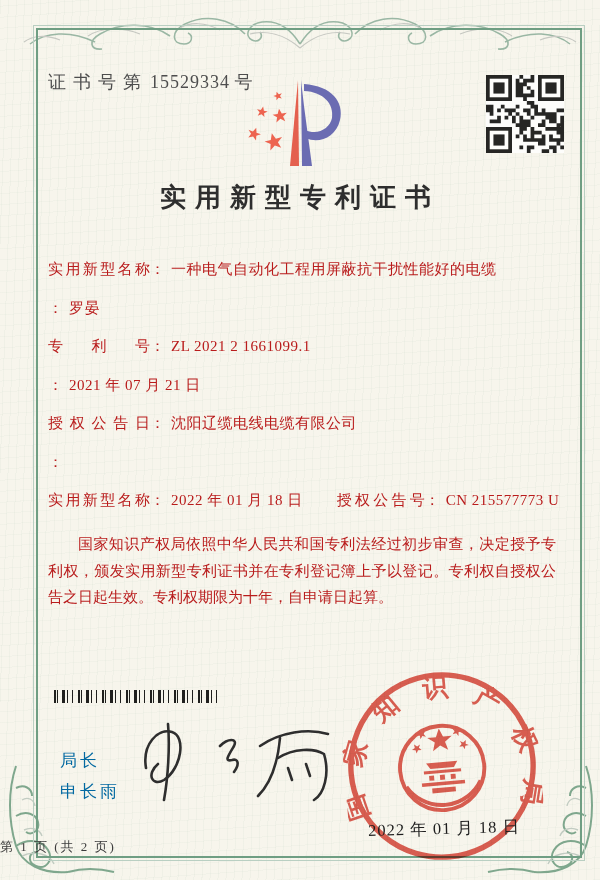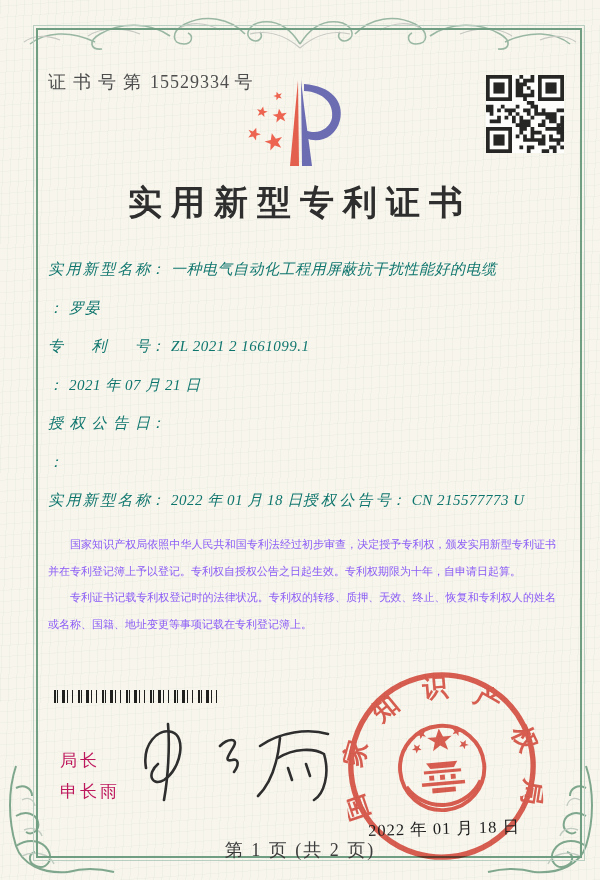--- a/index.html
+++ b/index.html
@@ -28,55 +28,55 @@
 
   .cert-no{position:absolute;left:48px;top:70px;font-size:18px;color:#4d4d4d;}
   .cert-no .sp{letter-spacing:7px;}
   .cert-no .num{letter-spacing:1px;margin-left:2px;}
 
   .logo{position:absolute;left:240px;top:76px;width:120px;height:94px;}
   .qr{position:absolute;left:486px;top:75px;width:78px;height:78px;background:#fdfdfb;}
 
   .title{
     position:absolute;left:0;top:180px;width:100%;text-align:center;
-    font-size:34px;font-weight:bold;letter-spacing:9px;color:#2e2e2e;
-  }
-
-  .fields{position:absolute;left:48px;top:258px;right:15px;font-size:15px;color:#0f766e;font-style:italic;}
+    font-size:26px;font-weight:bold;letter-spacing:9px;color:#2e2e2e;
+  }
+
+  .fields{position:absolute;left:48px;top:258px;right:15px;font-size:15px;color:#b91c1c;}
   .frow{margin-bottom:16.5px;line-height:22px;display:flex;align-items:baseline;}
   .flabel{display:inline-block;width:102px;text-align:justify;text-align-last:justify;flex:none;}
   .fcolon{flex:none;margin-right:6px;}
   .fvalue{letter-spacing:0.5px;}
-  .pair2{display:flex;align-items:baseline;justify-content:center;}
+  .pair2{margin-left:34px;display:flex;align-items:baseline;justify-content:center;}
   .pair2 .flabel{width:88px;}
 
   .body-text{
     position:absolute;left:48px;top:531px;right:44px;
-    font-size:11px;line-height:26.5px;text-align:justify;color:#8b5cf6;
+    font-size:15px;line-height:26.5px;text-align:justify;color:#b91c1c;
   }
   .body-text p{margin:0;text-indent:2em;}
 
   .barcode{
     position:absolute;left:54px;top:690px;width:168px;height:13px;
     background:repeating-linear-gradient(90deg,
       #20201e 0 2px,transparent 2px 3px,#20201e 3px 4px,transparent 4px 8px,
       #20201e 8px 11px,transparent 11px 13px,#20201e 13px 14px,transparent 14px 18px,
       #20201e 18px 19px,transparent 19px 24px);
   }
 
-  .sig-block{position:absolute;left:60px;top:745px;font-size:17px;color:#be185d;letter-spacing:3px;line-height:31px;}
+  .sig-block{position:absolute;left:60px;top:745px;font-size:17px;color:#0369a1;letter-spacing:3px;line-height:31px;}
   .signature{position:absolute;left:128px;top:716px;width:210px;height:95px;}
 
   .seal{position:absolute;left:344px;top:668px;width:196px;height:196px;transform:rotate(-5deg);opacity:0.92;mix-blend-mode:multiply;}
   .seal-date{
     position:absolute;left:368px;top:818px;font-size:16.5px;color:#1d1d1d;
     letter-spacing:1px;transform:rotate(-1.5deg);white-space:nowrap;
   }
 
-  .footer{position:absolute;left:0;top:838px;width:100%;text-align:center;font-size:18px;color:#3c3c3c;letter-spacing:2px;}
+  .footer{position:absolute;left:0;top:838px;width:100%;text-align:left;font-size:13px;color:#3c3c3c;letter-spacing:2px;}
 </style>
 </head>
 <body>
 
 <div class="texture"></div>
 
 <svg class="ornament top" viewBox="0 0 600 58">
   <g fill="none" stroke="#9ab7a4" stroke-width="1.6">
     <path d="M300,44 C290,28 278,20 262,22 C248,24 244,36 252,40 C258,43 264,38 260,32"></path>
     <path d="M300,44 C310,28 322,20 338,22 C352,24 356,36 348,40 C342,43 336,38 340,32"></path>
@@ -177,39 +177,39 @@
       <span class="fcolon">：</span>
     <span class="fvalue">ZL 2021 2 1661099.1</span>
   </div>
   <div class="frow">
       <span class="fcolon">：</span>
     <span class="fvalue">2021 年 07 月 21 日</span>
   </div>
   <div class="frow">
     <span class="flabel">授权公告日</span>
       <span class="fcolon">：</span>
+    <span class="fvalue">沈阳辽缆电线电缆有限公司</span>
   </div>
   <div class="frow">
       <span class="fcolon">：</span>
   </div>
   <div class="frow">
     <span class="flabel">实用新型名称</span>
       <span class="fcolon">：</span>
     <span class="fvalue">2022 年 01 月 18 日</span>
     <span class="pair2">
       <span class="flabel">授权公告号</span>
         <span class="fcolon">：</span>
       <span class="fvalue">CN 215577773 U</span>
     </span>
   </div>
 </div>
 
 <div class="body-text">
   <p>国家知识产权局依照中华人民共和国专利法经过初步审查，决定授予专利权，颁发实用新型专利证书并在专利登记簿上予以登记。专利权自授权公告之日起生效。专利权期限为十年，自申请日起算。</p>
-  <p>专利证书记载专利权登记时的法律状况。专利权的转移、质押、无效、终止、恢复和专利权人的姓名或名称、国籍、地址变更等事项记载在专利登记簿上。</p>
 </div>
 
 <div class="barcode"></div>
 
 <div class="sig-block">
   <div>局长</div>
   <div>申长雨</div>
 </div>
 
 <svg class="signature" viewBox="0 0 210 95">

